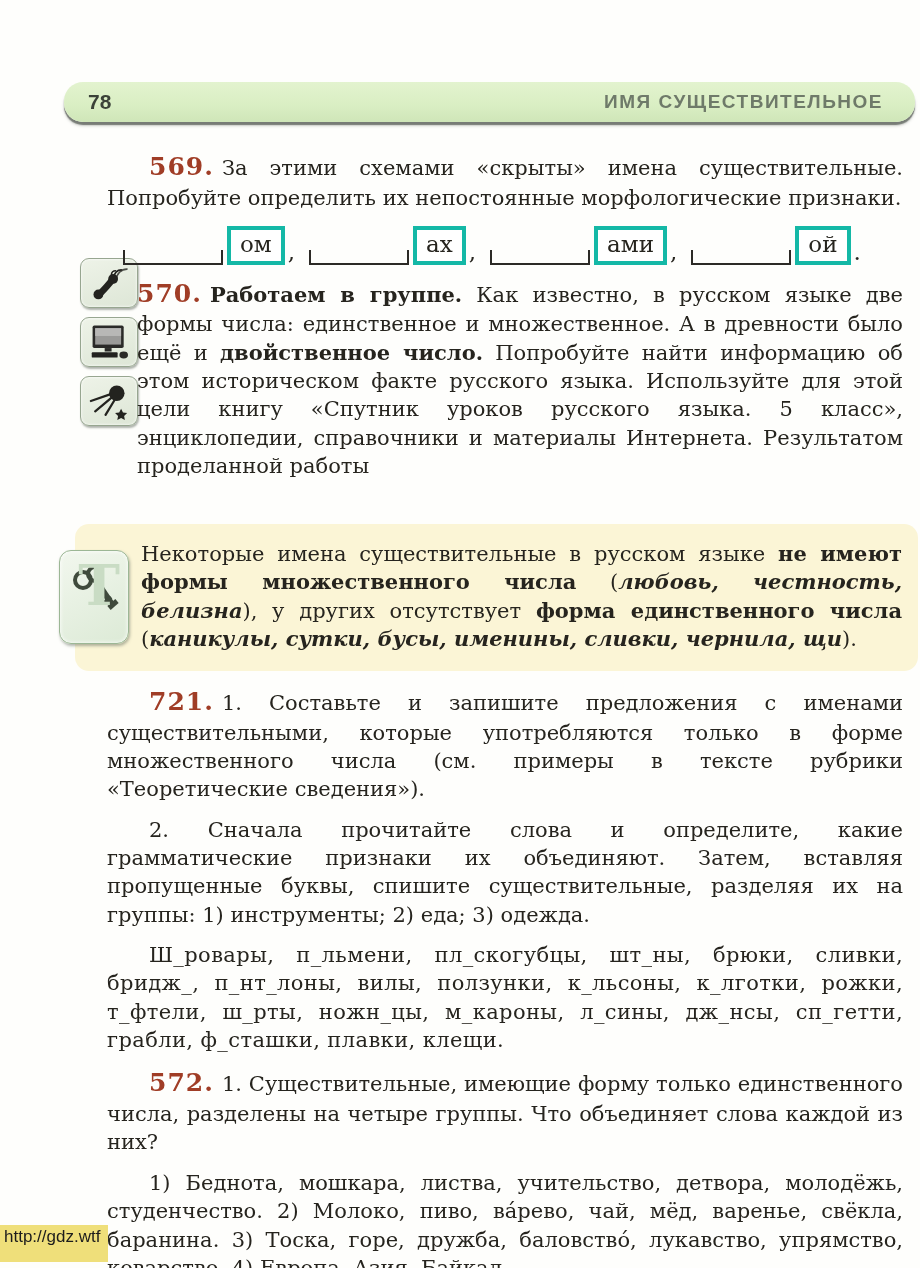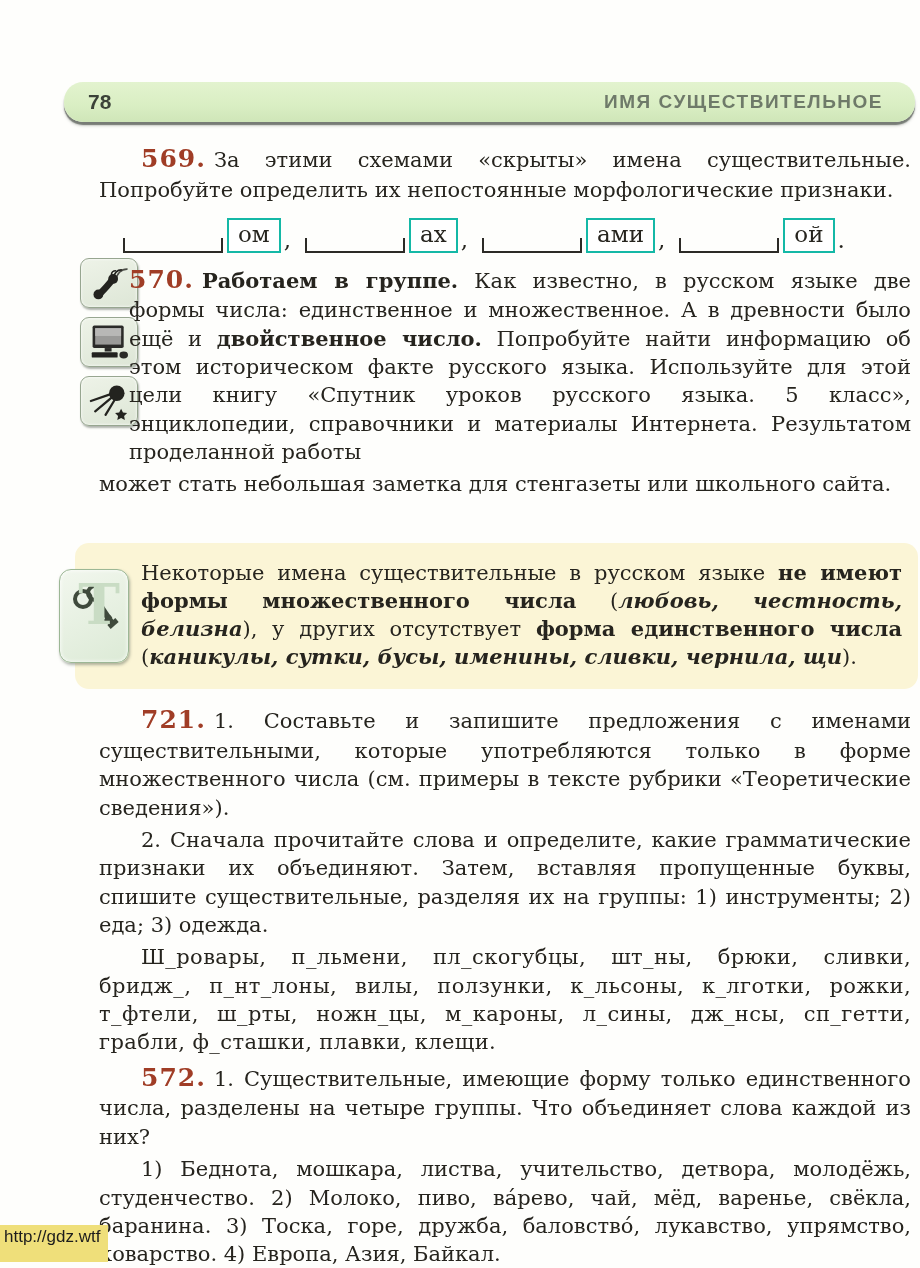--- a/index.html
+++ b/index.html
@@ -15,32 +15,32 @@
     background:linear-gradient(180deg,#e3f3cf 0%,#d9eec3 60%,#cfe6b8 100%);
     border-radius:19px;
     box-shadow:0 3px 1px rgba(90,95,88,.75), 0 4px 3px rgba(120,125,118,.35);
     display:flex;align-items:center;justify-content:space-between;
     font-family:"Liberation Sans","DejaVu Sans",sans-serif;
   }
   .page-num{font-size:21px;font-weight:bold;color:#3b4238;padding-left:24px;}
   .header-title{font-size:19px;color:#5c665a;letter-spacing:1.5px;padding-right:32px;font-weight:bold;opacity:.85;}
   
   .content{position:absolute;left:95px;top:138px;width:820px;}
-  p.para{margin:4px;text-align:justify;font-size:21px;line-height:1.35;}
+  p.para{margin:12px;text-align:justify;font-size:21px;line-height:1.35;}
   .indent{text-indent:42px;}
   .ex-num{font-weight:bold;color:#a03d26;font-size:25px;letter-spacing:1px;padding-right:8px;}
   .bold{font-weight:bold;}
   .ital{font-style:italic;font-weight:bold;}
   
   .schemes{display:flex;align-items:flex-end;margin:14px 0 10px 28px;font-size:23px;}
   .scheme{display:flex;align-items:flex-end;}
   .stem{display:inline-block;width:96px;height:13px;
         border-left:2px solid #2c2a26;border-right:2px solid #2c2a26;border-bottom:2px solid #2c2a26;
         margin-right:4px;}
-  .ending-box{border:2px solid #14b8a6;padding:1px 9px 3px;line-height:1.15;background:#fff;}
+  .ending-box{border:4px solid #14b8a6;padding:1px 9px 3px;line-height:1.15;background:#fff;}
   .scheme-sep{padding:0 14px 0 3px;}
   
   .icon-col{position:absolute;left:80px;top:258px;width:58px;display:flex;flex-direction:column;gap:9px;}
   .icon-tile{
     width:56px;height:48px;border-radius:9px;
     background:linear-gradient(160deg,#eef3e8,#dde6d6);
     border:1px solid #97a690;
     box-shadow:1px 2px 2px rgba(80,90,78,.45), inset 0 0 3px #fff;
     display:flex;align-items:center;justify-content:center;
   }
@@ -142,21 +142,20 @@
     <span class="scheme">
       <span class="stem"></span>
       <span class="ending-box">ой</span>
       <span class="scheme-sep">.</span>
     </span>
   </div>
 
   <div class="ex570-block">
     <p class="para"><span class="ex-num">570.</span><span class="bold">Работаем в группе.</span><span> Как известно, в русском языке две формы числа: единственное и множественное. А в древности было ещё и </span><span class="bold">двойственное число.</span><span> Попробуйте найти информацию об этом историческом факте русского языка. Используйте для этой цели книгу «Спутник уроков русского языка. 5 класс», энциклопедии, справочники и материалы Интернета. Результатом проделанной работы</span></p>
   </div>
-  <p class="para">может стать небольшая заметка для стенгазеты или школьного сайта.</p>
 
   <div class="note-wrap">
     <div class="key-tile">
       <span class="key-letter">Т</span>
       <svg width="54" height="70" viewBox="0 0 54 70">
         <g fill="none" stroke="#3f4a3c" stroke-width="4">
           <circle cx="16" cy="18" r="8"></circle>
           <circle cx="28" cy="12" r="7"></circle>
           <path d="M30 20 L46 44" stroke-width="6"></path>
           <path d="M42 46 l8 -7" stroke-width="5"></path>

